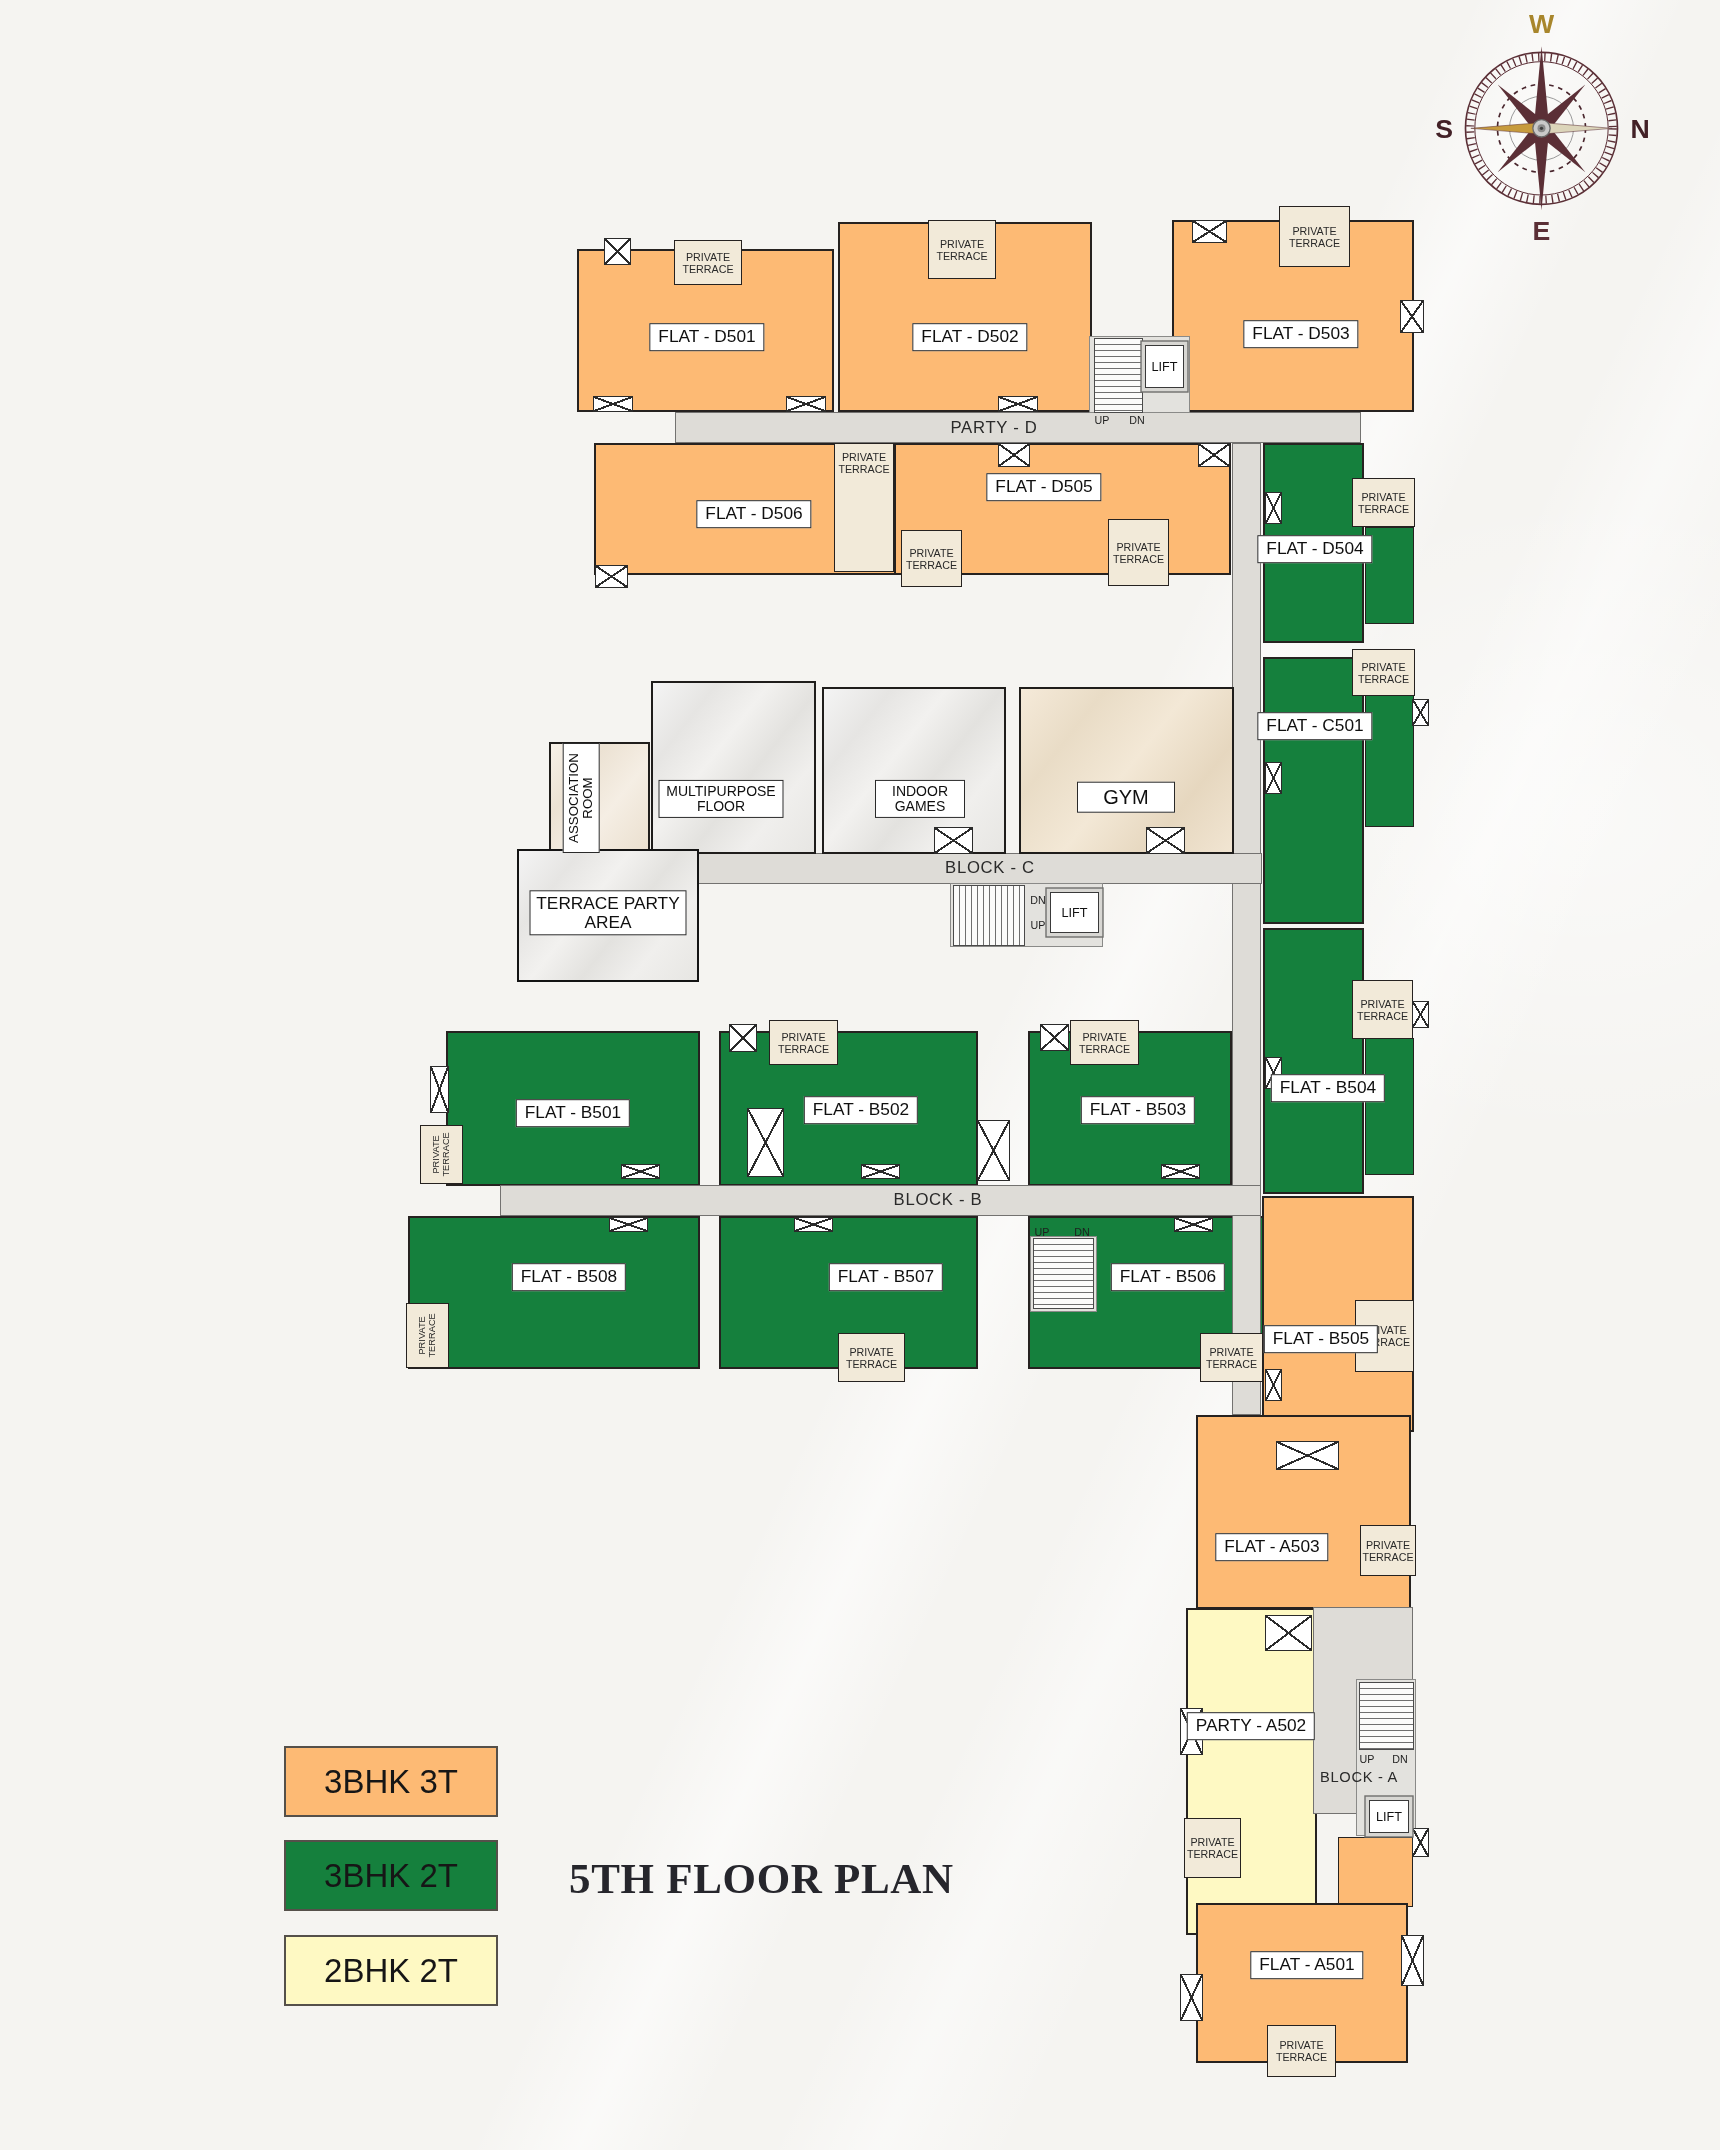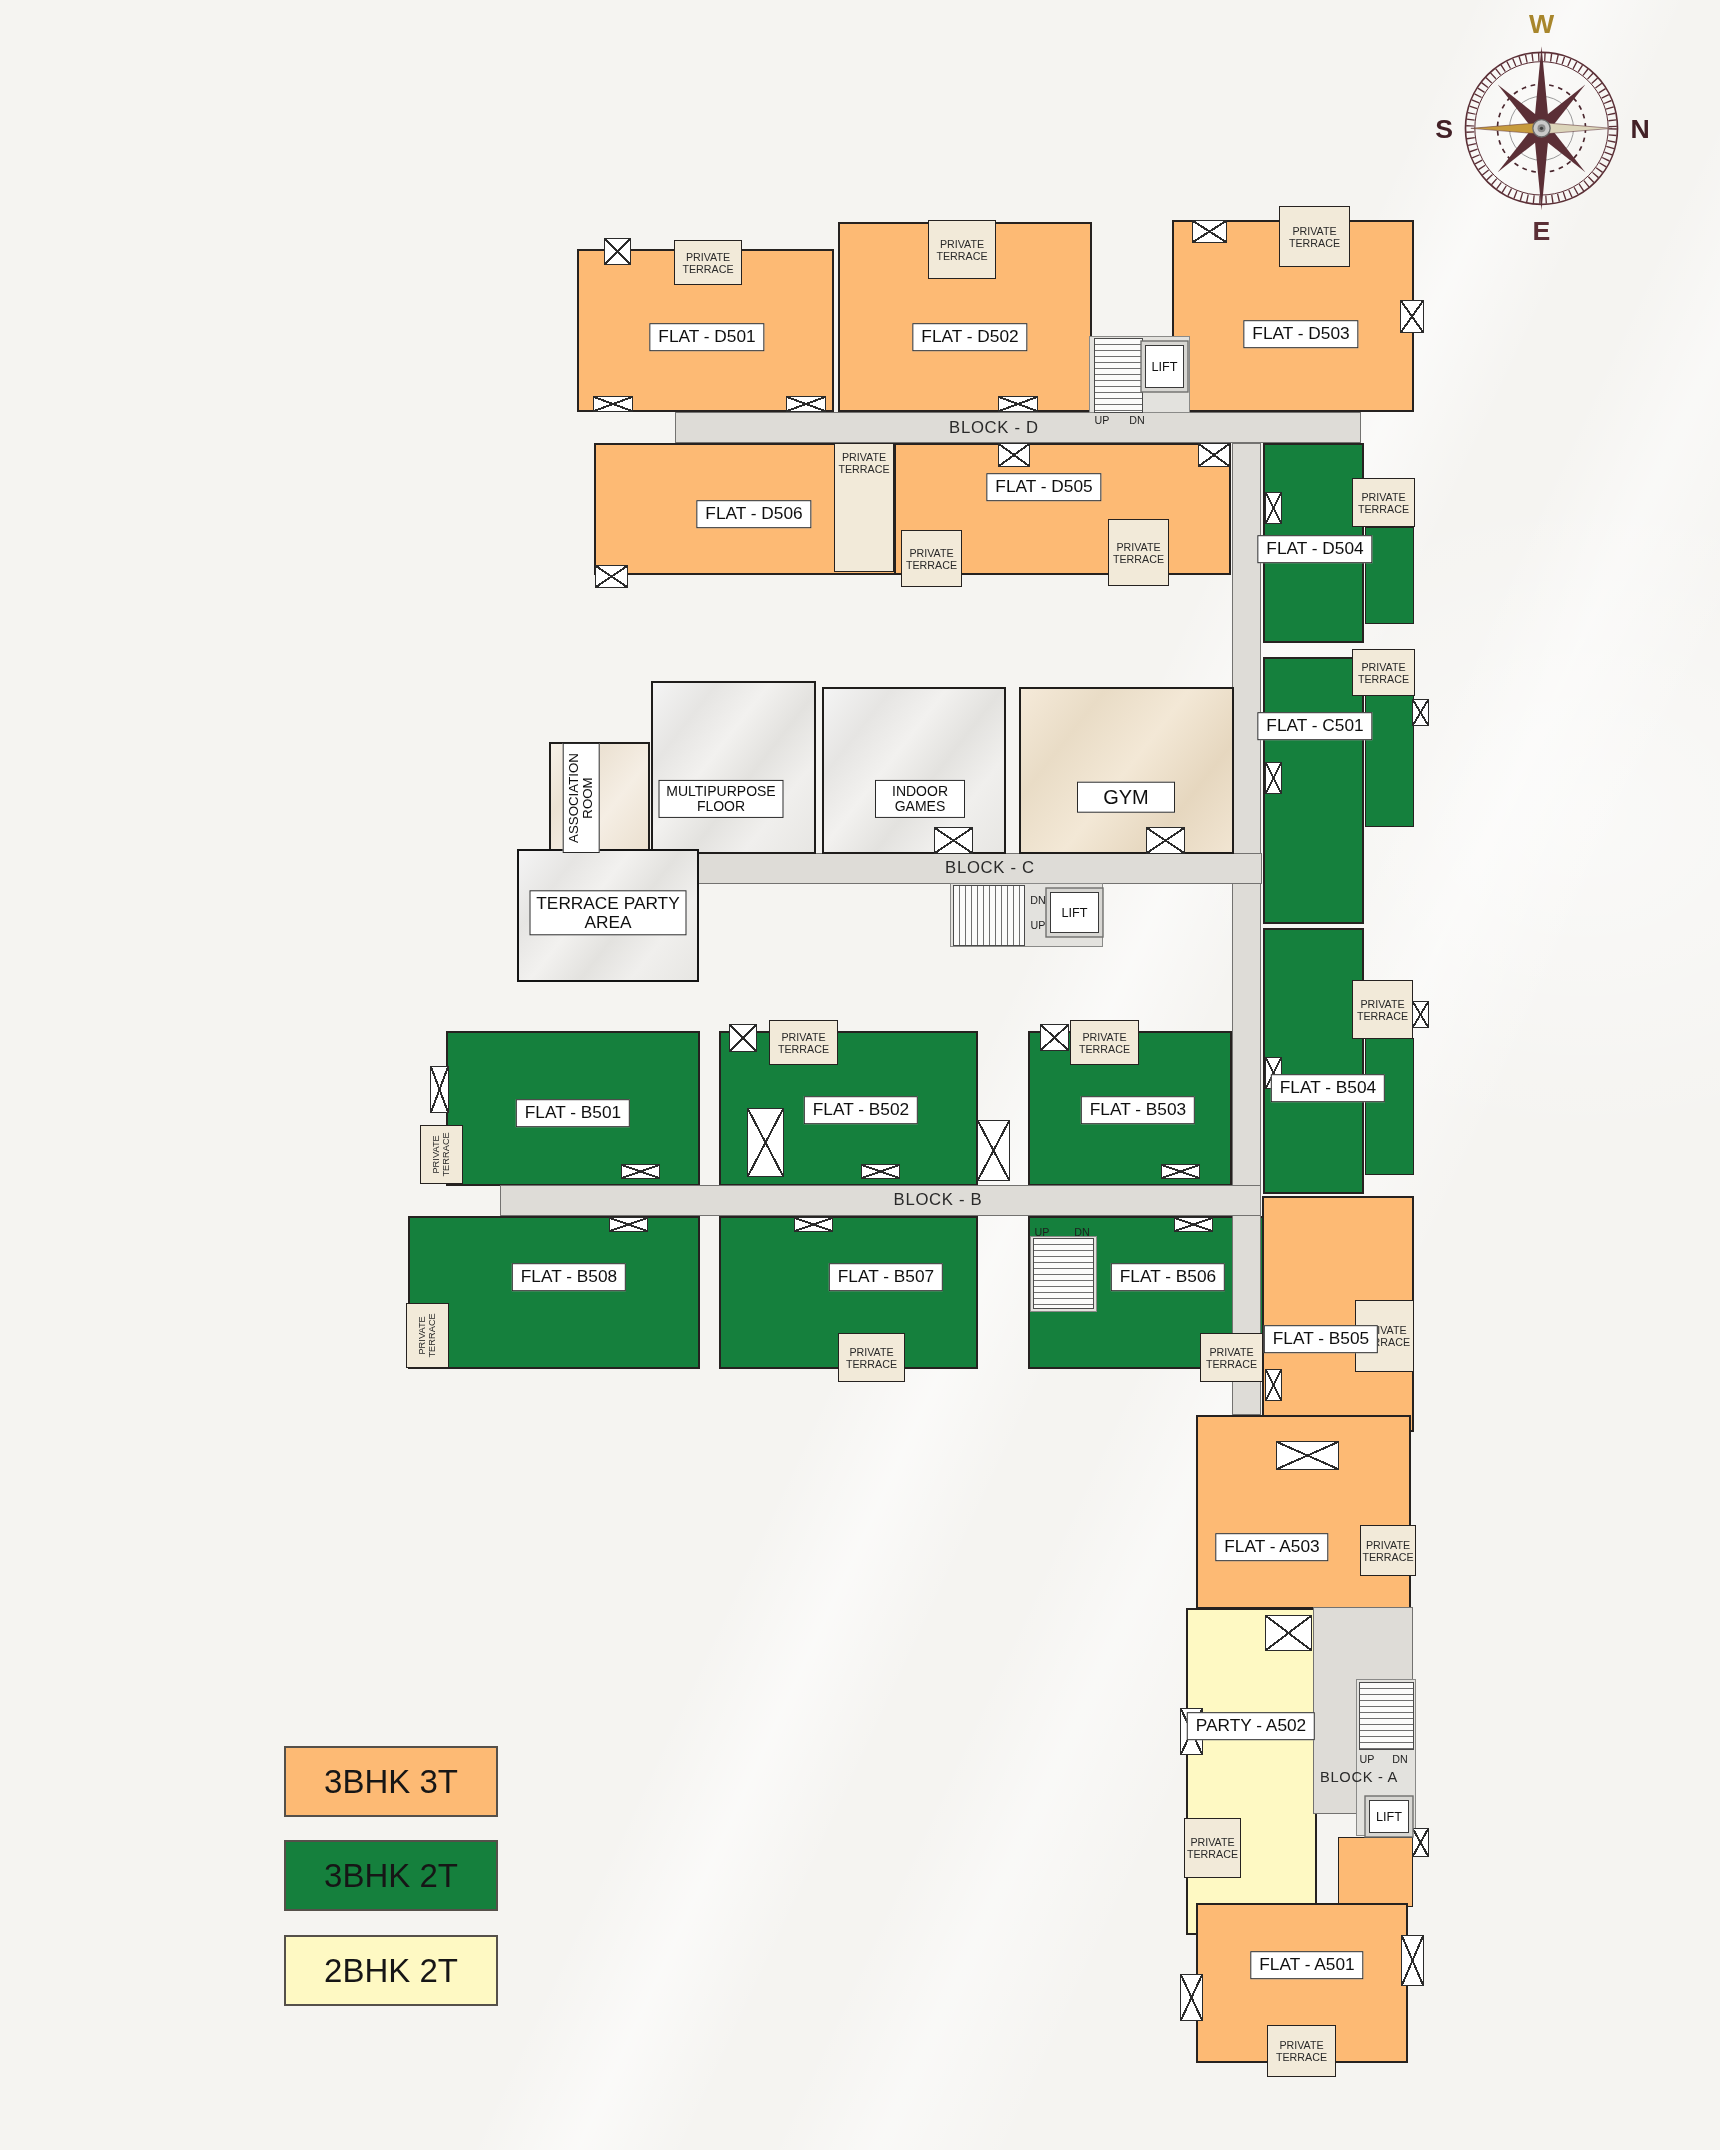--- a/index.html
+++ b/index.html
@@ -230,35 +230,36 @@
   <div class="lbl" style="left:1272px;top:1547px">FLAT - A503</div>
   <div class="lbl" style="left:1251px;top:1726px">PARTY - A502</div>
   <div class="lbl" style="left:1307px;top:1965px">FLAT - A501</div>
 
   <div class="lbl wrap rot" style="left:581px;top:798px;width:100px;font-size:13.3px">ASSOCIATION ROOM</div>
   <div class="lbl wrap" style="left:721px;top:799px;width:115px;font-size:14px">MULTIPURPOSE FLOOR</div>
   <div class="lbl wrap" style="left:920px;top:799px;width:80px;font-size:14px">INDOOR GAMES</div>
   <div class="lbl" style="left:1126px;top:797px;width:80px;font-size:20px">GYM</div>
   <div class="lbl wrap" style="left:608px;top:913px;width:147px;font-size:17.3px">TERRACE PARTY AREA</div>
 
-  <div class="blk" style="left:994px;top:428px">BLOCK - D</div>
+  <div class="blk" style="left:994px;top:428px">PARTY - D</div>
   <div class="blk" style="left:990px;top:868px">BLOCK - C</div>
   <div class="blk" style="left:938px;top:1200px">BLOCK - B</div>
   <div class="blk" style="left:1359px;top:1777px;font-size:14.7px">BLOCK - A</div>
 
   <div class="lg c-or" style="top:1746px">
       <span>3BHK 3T</span>
     </div>
   <div class="lg c-tan" style="top:1840px">
       <span>3BHK 2T</span>
     </div>
   <div class="lg c-pale" style="top:1935px">
       <span>2BHK 2T</span>
     </div>
 
+  <div class="title">5TH FLOOR PLAN</div>
 
   <svg class="abs" style="left:1428px;top:5.3px" width="227" height="240" viewBox="0 0 340 360">
     <circle cx="170" cy="185" r="114" fill="none" stroke="#5b2f36" stroke-width="2.5"></circle>
     <circle cx="170" cy="185" r="100" fill="none" stroke="#5b2f36" stroke-width="1.5"></circle>
     <circle cx="170" cy="185" r="107" fill="none" stroke="#5b2f36" stroke-width="12" stroke-dasharray="2 7.4"></circle>
     <circle cx="170" cy="185" r="66" fill="none" stroke="#4a272e" stroke-width="2.5" stroke-dasharray="7 7"></circle>
     <circle cx="170" cy="185" r="48" fill="none" stroke="#9a9a9a" stroke-width="1.5"></circle>
     <g fill="#5b2f36">
       <polygon points="170,62 181,178 159,178"></polygon>
       <polygon points="170,308 181,192 159,192"></polygon>

